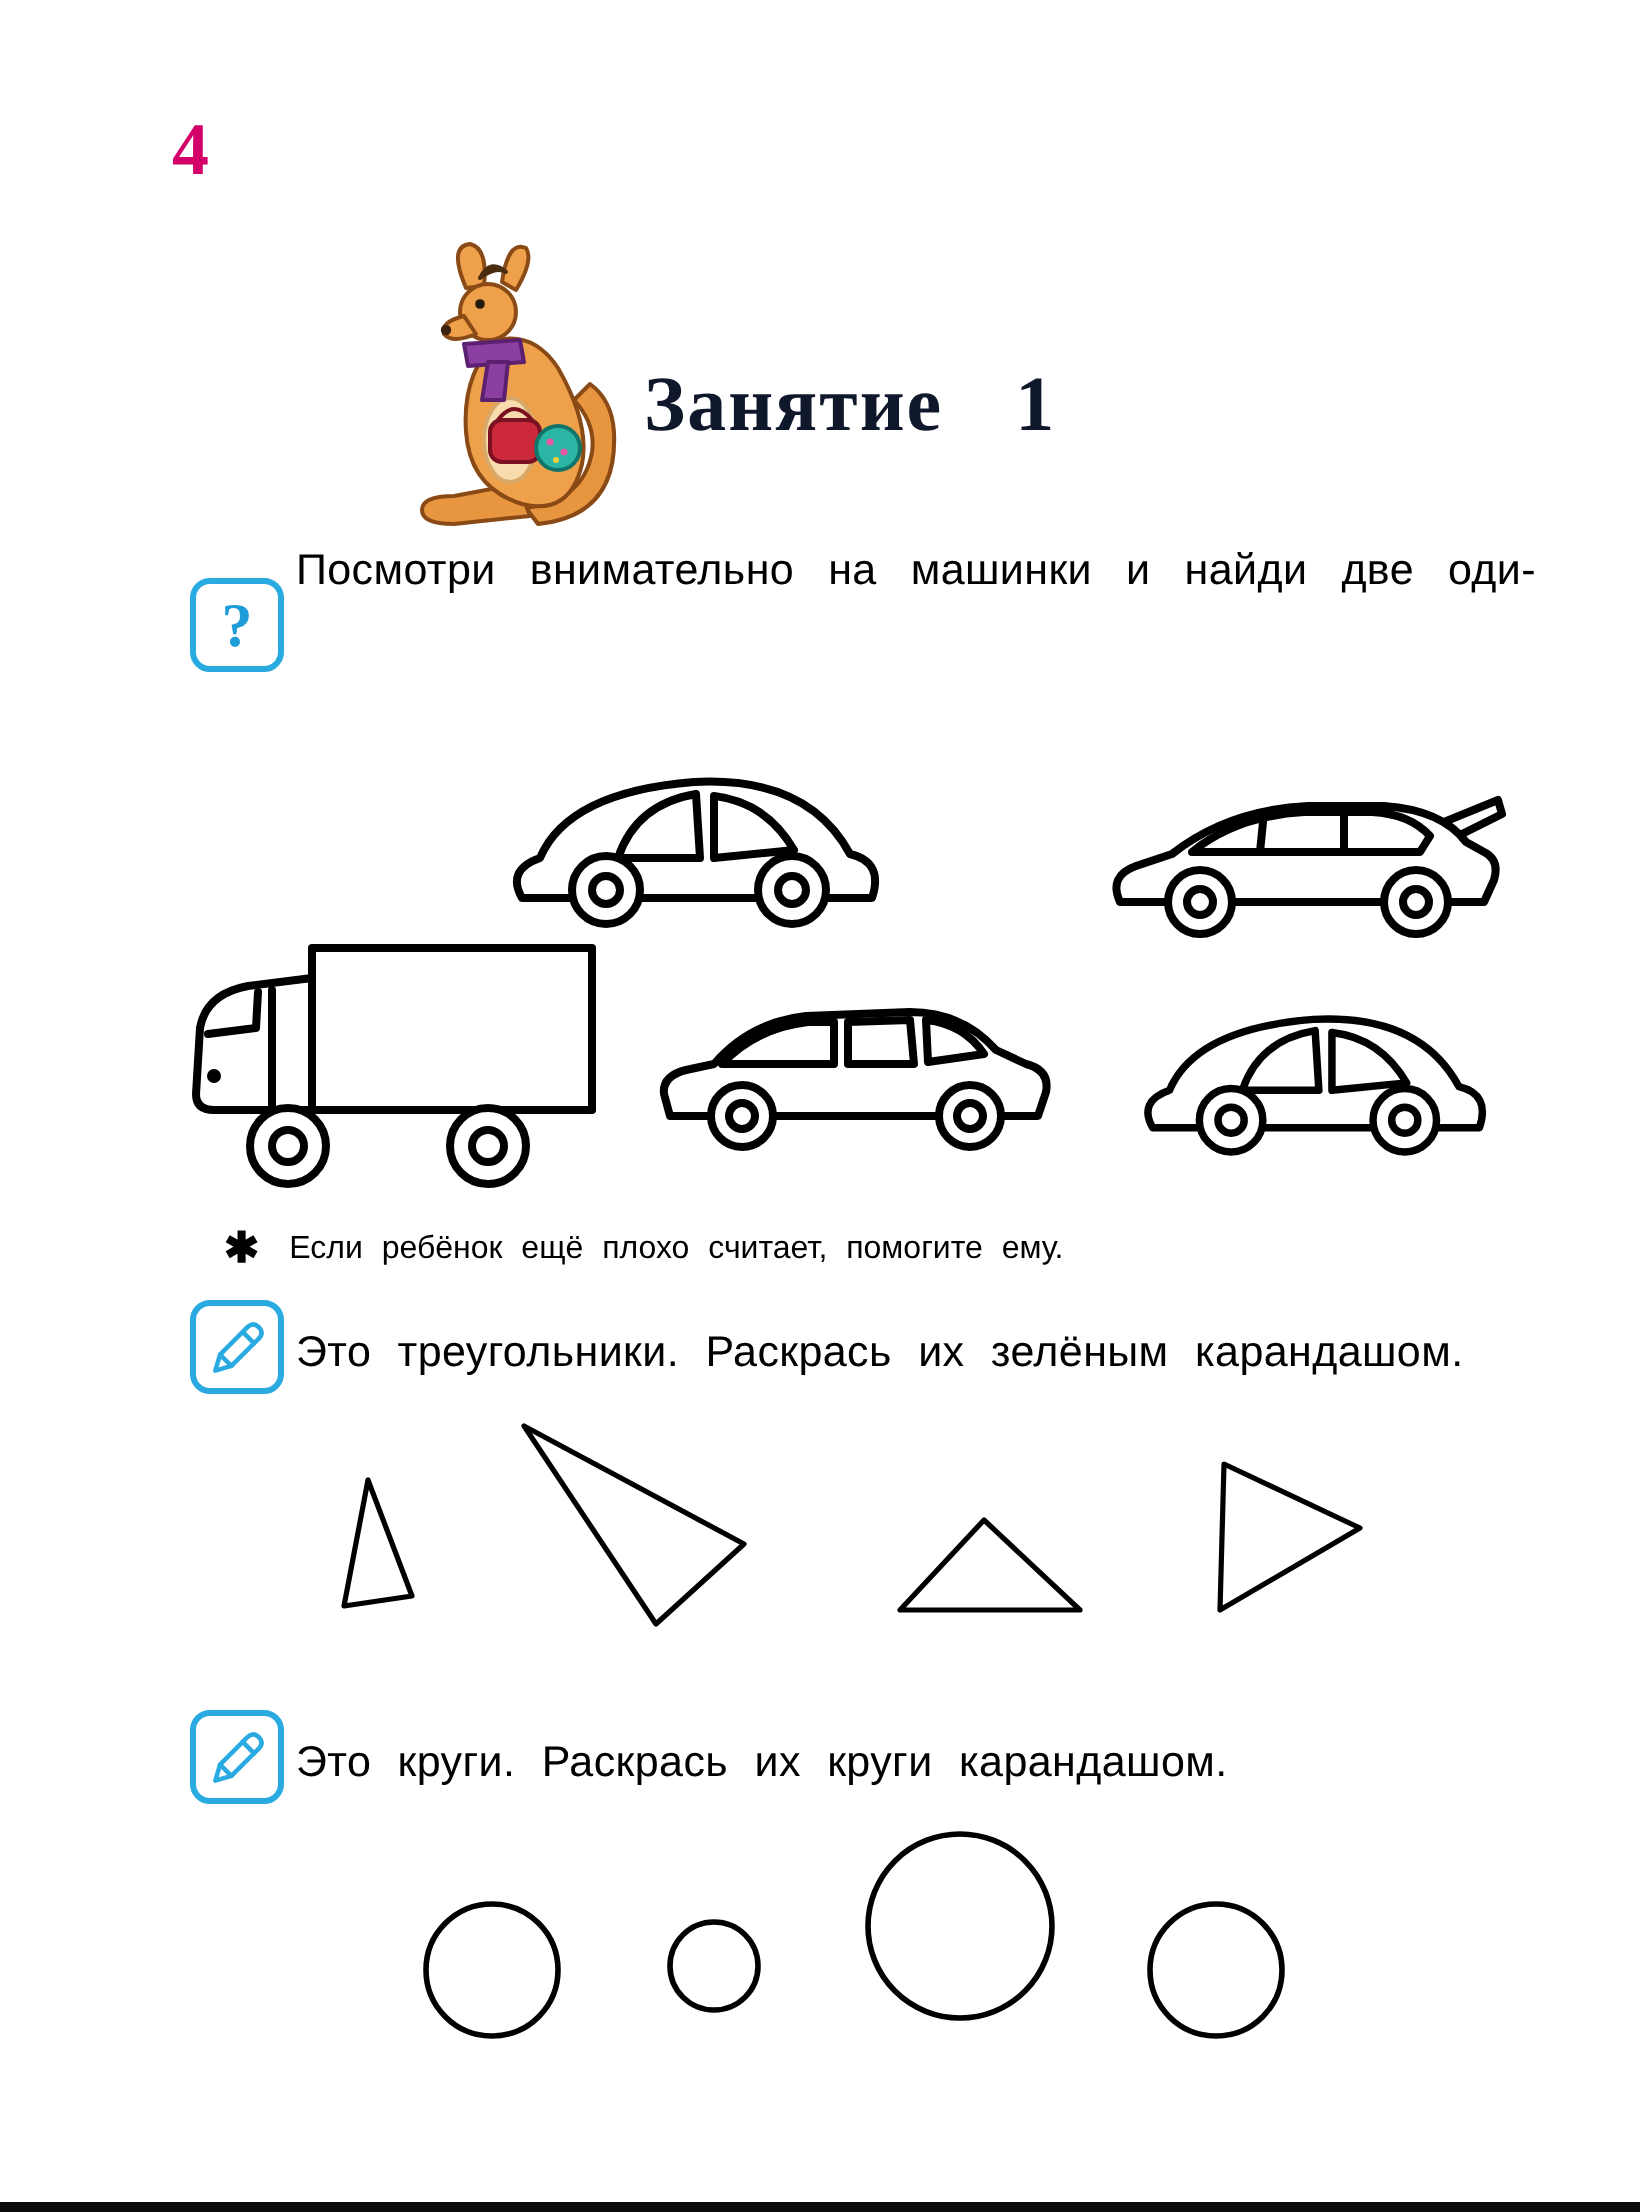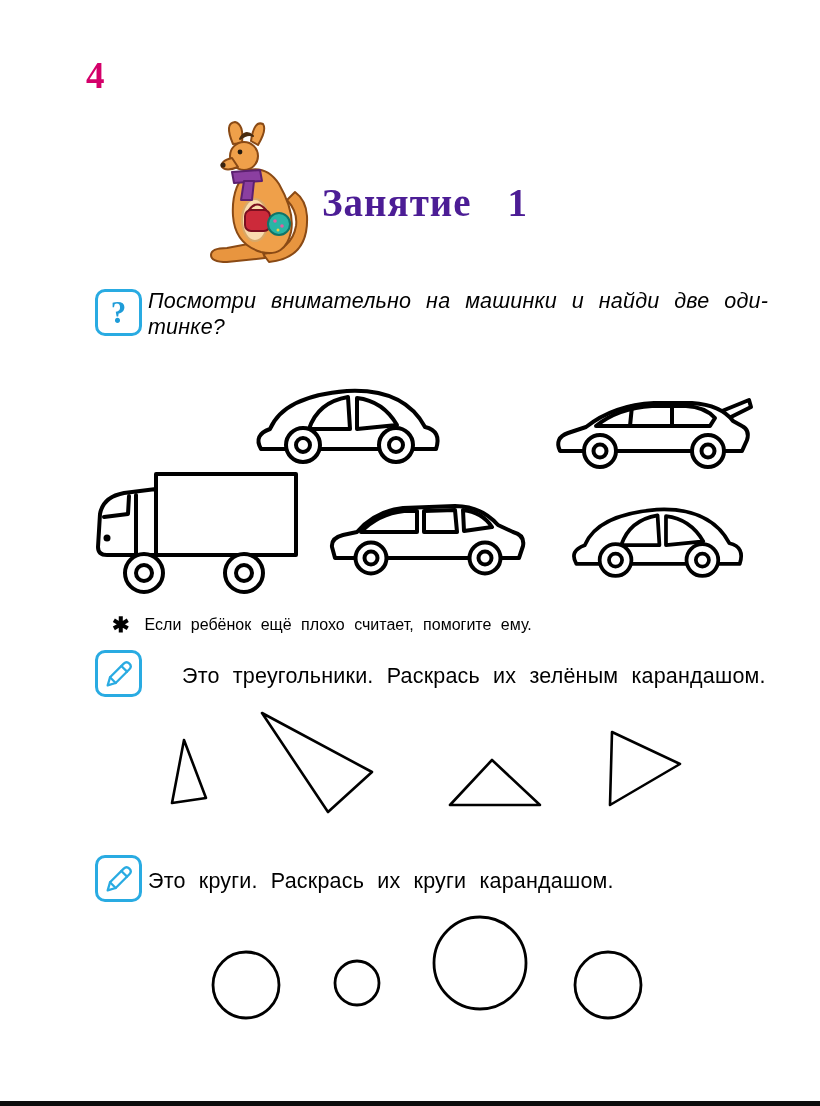--- a/index.html
+++ b/index.html
@@ -19,21 +19,21 @@
     font-weight:bold;
     font-size:37px;
     color:#d4006a;
   }
 
   .lesson-title {
     left:322px; top:180px;
     font-family:"Liberation Serif", serif;
     font-weight:bold;
     font-size:39px;
-    color:#4c1d95;
+    color:#0f172a;
     letter-spacing:1px;
     white-space:nowrap;
   }
   .lesson-title .num { margin-left:36px; }
 
   .icon-box {
     width:47px; height:47px;
     border:3px solid #29abe2;
     border-radius:10px;
     background:#fff;
@@ -119,23 +119,22 @@
   </g>
 </svg>
 
 <div class="abs lesson-title">
   <span>Занятие</span><span class="num">1</span>
 </div>
 
 <div class="abs icon-box" style="left:95px; top:289px;">
   <span class="qmark">?</span>
 </div>
-<div class="abs task-text" style="left:148px; top:288px; width:620px;font-style:italic;">
+<div class="abs task-text" style="left:148px; top:272px; width:620px;">
   <div class="jline">Посмотри внимательно на машинки и найди две оди-</div>
-  <div>тинке?</div>
 </div>
 
 <svg class="abs" style="left:251px; top:383px;" width="196" height="82" viewBox="0 0 196 82">
   <use href="#beetle-shape"></use>
 </svg>
 
 <svg class="abs" style="left:552px; top:387px;" width="202" height="86" viewBox="0 0 202 86">
   <g stroke="#000" stroke-width="4" fill="none" stroke-linejoin="round" stroke-linecap="round">
     <path d="M170,24 L197,13 L199,20 L177,31 Z" fill="#fff"></path>
     <path d="M8,64 Q2,51 16,46 L34,40 Q62,18 102,16 L140,16 Q169,18 181,34 L190,39 Q198,43 195,53 L190,64 Z" fill="#fff"></path>
@@ -187,21 +186,21 @@
 
 <div class="abs icon-box" style="left:95px; top:650px;">
   <svg width="34" height="34" viewBox="0 0 36 36">
     <g stroke="#29abe2" stroke-width="2.4" fill="none" stroke-linejoin="round" stroke-linecap="round">
       <path d="M6,30 L8.5,21.5 L23,7 Q26,4 29,7 Q32,10 29,13 L14.5,27.5 Z"></path>
       <path d="M8.5,21.5 L14.5,27.5"></path>
       <path d="M20.5,9.5 L26.5,15.5"></path>
     </g>
   </svg>
 </div>
-<div class="abs task-text wide-words" style="left:148px; top:663px;margin-left:34px;">Это треугольники. Раскрась их зелёным карандашом.</div>
+<div class="abs task-text wide-words" style="left:148px; top:663px;">Это треугольники. Раскрась их зелёным карандашом.</div>
 
 <svg class="abs" style="left:95px; top:700px;" width="660" height="122" viewBox="0 0 660 122">
   <g stroke="#000" stroke-width="2.6" fill="none" stroke-linejoin="round">
     <polygon points="77,103 111,98 89,40"></polygon>
     <polygon points="167,13 277,72 233,112"></polygon>
     <polygon points="355,105 445,105 397,60"></polygon>
     <polygon points="517,32 585,64 515,105"></polygon>
   </g>
 </svg>
 

